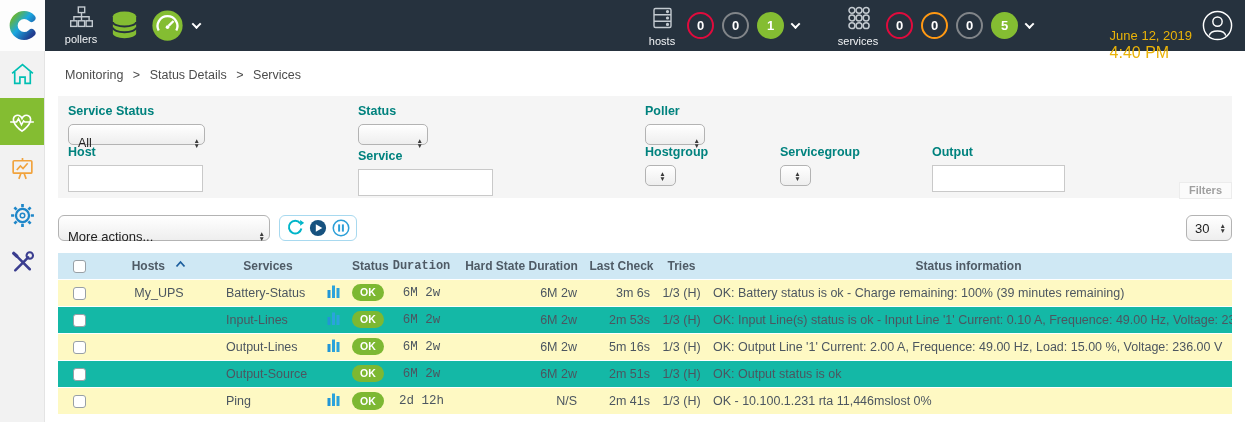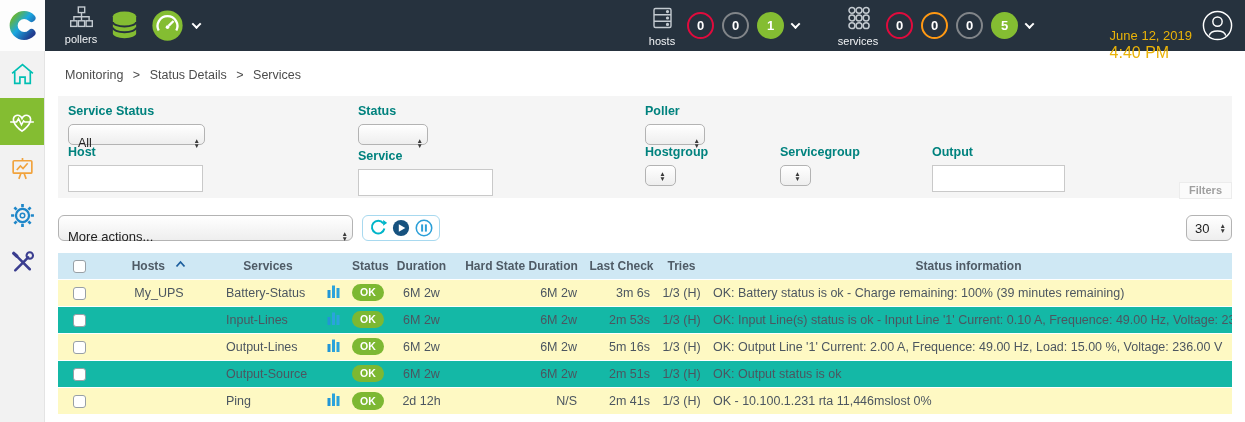--- a/index.html
+++ b/index.html
@@ -51,39 +51,39 @@
   .f-poller { left: 587px; top: 8px; } .f-poller .sel { width: 60px; }
   .f-host { left: 10px; top: 49px; }
   .f-service { left: 300px; top: 53px; }
   .f-hostgroup { left: 587px; top: 49px; } .f-hostgroup .sel { width: 31px; padding: 0 3px; }
   .f-servicegroup { left: 722px; top: 49px; } .f-servicegroup .sel { width: 31px; padding: 0 3px; }
   .f-output { left: 874px; top: 49px; } .f-output .txt { width: 133px; }
   .filters-tag { position: absolute; right: 0; bottom: -1px; background: #fbfbfb; border: 1px solid #ececec; color: #9f9f9f; font-size: 11px; font-weight: bold; padding: 1px 9px 2px; cursor: pointer; }
 
   
   .toolbar { display: flex; align-items: center; margin: 17px 13px 0 12px; }
-  .more-actions { width: 295px; height: 26px; border-radius: 6px; font-size: 13px; }
+  .more-actions { width: 212px; height: 26px; border-radius: 6px; font-size: 13px; }
   .icon-group { margin-left: 9px; height: 26px; border: 1px solid #a8d9ef; border-radius: 6px; background: #fff; display: flex; align-items: center; gap: 5px; padding: 0 6px; }
   .icon-btn { display: flex; align-items: center; cursor: pointer; }
   .page-size { margin-left: auto; width: 46px; height: 26px; border-radius: 6px; font-size: 13px; padding: 0 5px 0 8px; }
 
   
   .svc-table { margin: 12px 13px 0 12px; width: 1174px; border-collapse: collapse; font-size: 12.5px; color: #4c5660; table-layout: fixed; }
   .svc-table thead tr { background: #cfe8f4; }
   .svc-table th { height: 26px; font-size: 12px; font-weight: bold; color: #4f5b66; padding: 0 4px; text-align: center; cursor: pointer; }
   .svc-table td { height: 27px; padding: 0 4px; }
   .svc-table tbody tr { border-top: 1px solid #fff; }
   .svc-table tbody tr.odd { background: #fef9c3; }
   .svc-table tbody tr.even { background: #14b8a6; }
   .c-check { width: 42px; text-align: center; }
   .c-host { width: 118px; } td.c-host { text-align: center; cursor: pointer; }
   .c-svc { width: 100px; } td.c-svc { text-align: left; padding-left: 8px; cursor: pointer; }
   .c-graph { width: 30px; text-align: center; }
   .c-status { width: 37px; text-align: center; }
-  .c-dur { width: 73px; text-align: center; }
+  .c-dur { width: 73px; text-align: center; font-family: Liberation Mono, monospace; }
   .c-hsd { width: 127px; } td.c-hsd { text-align: right; padding-right: 8px; }
   .c-lc { width: 73px; } td.c-lc { text-align: right; padding-right: 8px; }
   .c-tries { width: 47px; text-align: center; }
   .c-info { } td.c-info { text-align: left; padding-left: 8px; white-space: nowrap; overflow: hidden; }
   th.c-info { text-align: center; }
   .cb { appearance: none; -webkit-appearance: none; width: 13px; height: 13px; border: 1.5px solid #98a0a6; border-radius: 3px; background: #fff; vertical-align: middle; cursor: pointer; }
   .pill { display: inline-block; background: #7db832; color: #fff; border-radius: 9px; font-size: 10.5px; font-weight: bold; padding: 2.5px 8px 3px; letter-spacing: .2px; }
   .sort-caret { margin-left: 7px; vertical-align: 1px; }
   .th-label { vertical-align: middle; }
 </style>

